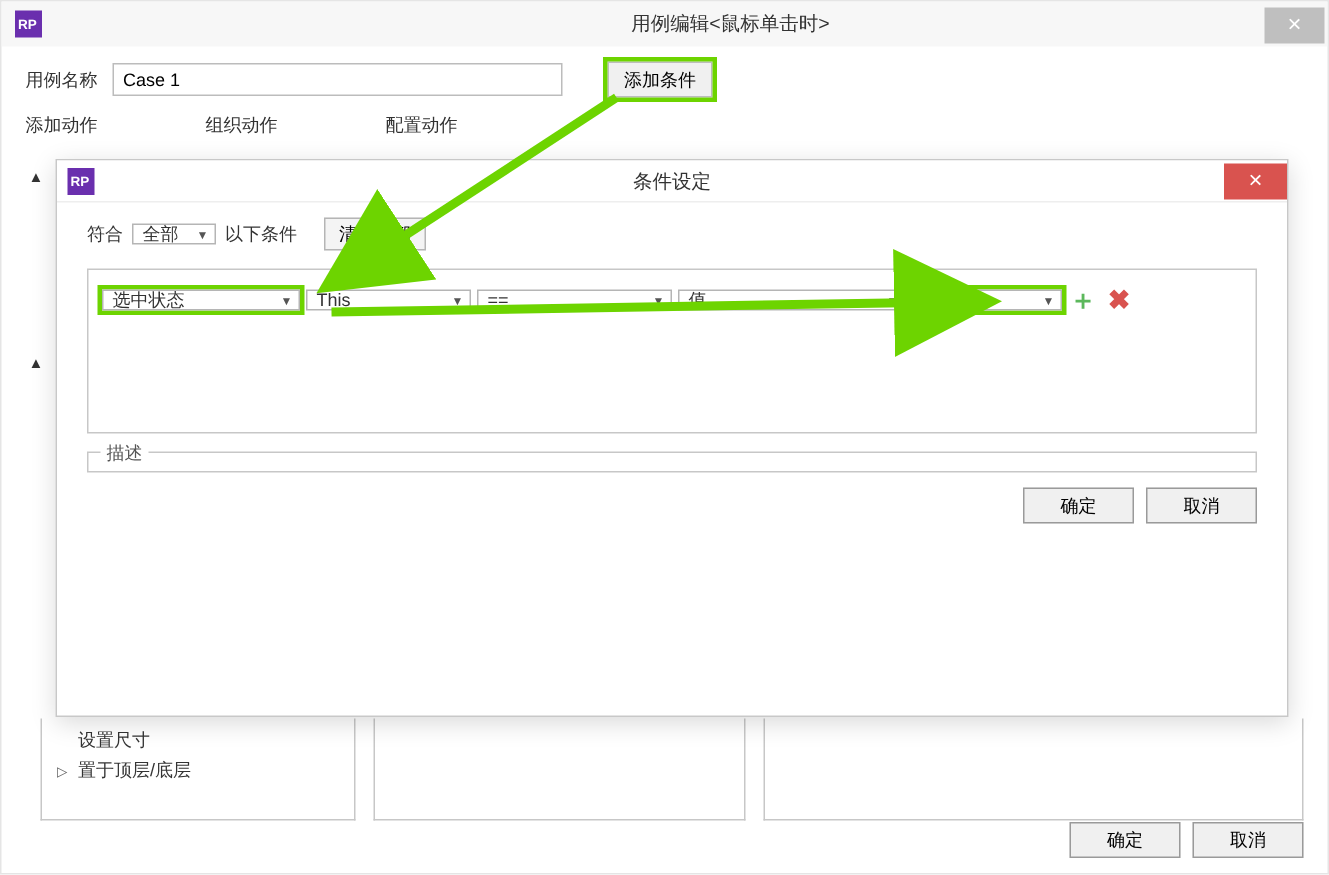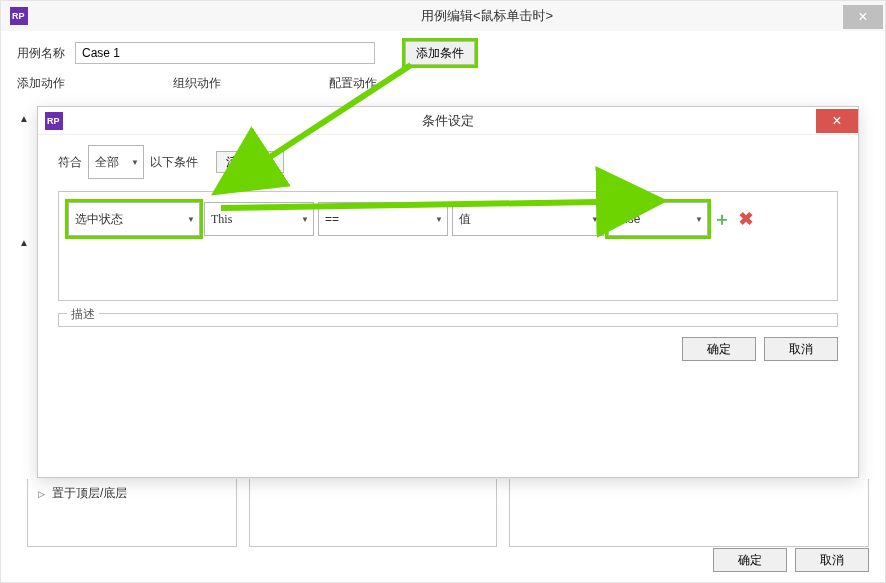--- a/index.html
+++ b/index.html
@@ -63,21 +63,21 @@
     border:1px solid #bcbcbc;
     cursor:pointer;
     font-size:12px;
   }
   .hl-green { outline: 3px solid #6dd400; outline-offset: 0px; }
 
   .tabs-row {
     display:flex; align-items:center;
     padding: 2px 16px 2px 16px;
     font-size:12px;
-    gap: 108px;
+    gap: 72px;
   }
 
   .tabs-row span { white-space: nowrap; }
 
   
   .underlying-left-tree {
     position:absolute;
     left: 30px; top: 480px;
     width: 180px;
     font-size:12px;
@@ -140,21 +140,21 @@
     background:#d9534f; color:#fff;
     display:flex; align-items:center; justify-content:center;
     font-size:16px; cursor:pointer;
   }
 
   .match-row {
     display:flex; align-items:center; gap:6px;
     padding: 10px 20px 6px 20px;
   }
   .combo {
-    height:34px; border:1px solid #b5b5b5;
+    height:14px; border:1px solid #b5b5b5;
     display:flex; align-items:center; justify-content:space-between;
     padding:0 4px 0 6px; background:#fff; cursor:pointer;
     font-size:12px;
   }
   .combo .tri { font-size:8px; color:#555; margin-left:4px; }
   .clear-btn {
     height:22px; width:68px;
     border:1px solid #b5b5b5; background:#f4f4f4;
     font-size:12px; cursor:pointer;
     margin-left:12px;
@@ -164,21 +164,21 @@
     margin: 6px 20px 0 20px;
     border:1px solid #c7c7c7;
     height: 110px;
     padding: 10px 9px;
     position:relative;
   }
   .cond-line {
     display:flex; align-items:center; gap:4px;
   }
   .cond-line .combo.w1 { width:132px; }
-  .cond-line .combo.w2 { width:110px;font-family:Liberation Serif, serif; }
+  .cond-line .combo.w2 { width:110px; }
   .cond-line .combo.w3 { width:130px; }
   .cond-line .combo.w4 { width:152px; }
   .cond-line .combo.w5 { width:100px; }
 
   .plus-icon, .del-icon {
     width:20px; height:20px; display:flex; align-items:center; justify-content:center;
     font-size:18px; font-weight:bold; cursor:pointer;
   }
   .plus-icon { color:#5cb85c; }
   .del-icon  { color:#d9534f; }
@@ -241,20 +241,21 @@
   <span>添加动作</span>
   <span>组织动作</span>
   <span>配置动作</span>
 </div>
 
 <div class="left-tri" id="tri1">▲</div>
 <div class="left-tri" id="tri2">▲</div>
 
 <div id="under-col1" class="underlying-panel-border">
   <div class="underlying-left-tree" style="position:relative; left:10px; top:4px;">
+    <div class="row-plain">设置尺寸</div>
     <div class="row-expand">置于顶层/底层</div>
   </div>
 </div>
 <div id="under-col2" class="underlying-panel-border"></div>
 <div id="under-col3" class="underlying-panel-border"></div>
 
 <div class="outer-btn-row">
   <button class="std-btn">确定</button>
   <button class="std-btn">取消</button>
 </div>

